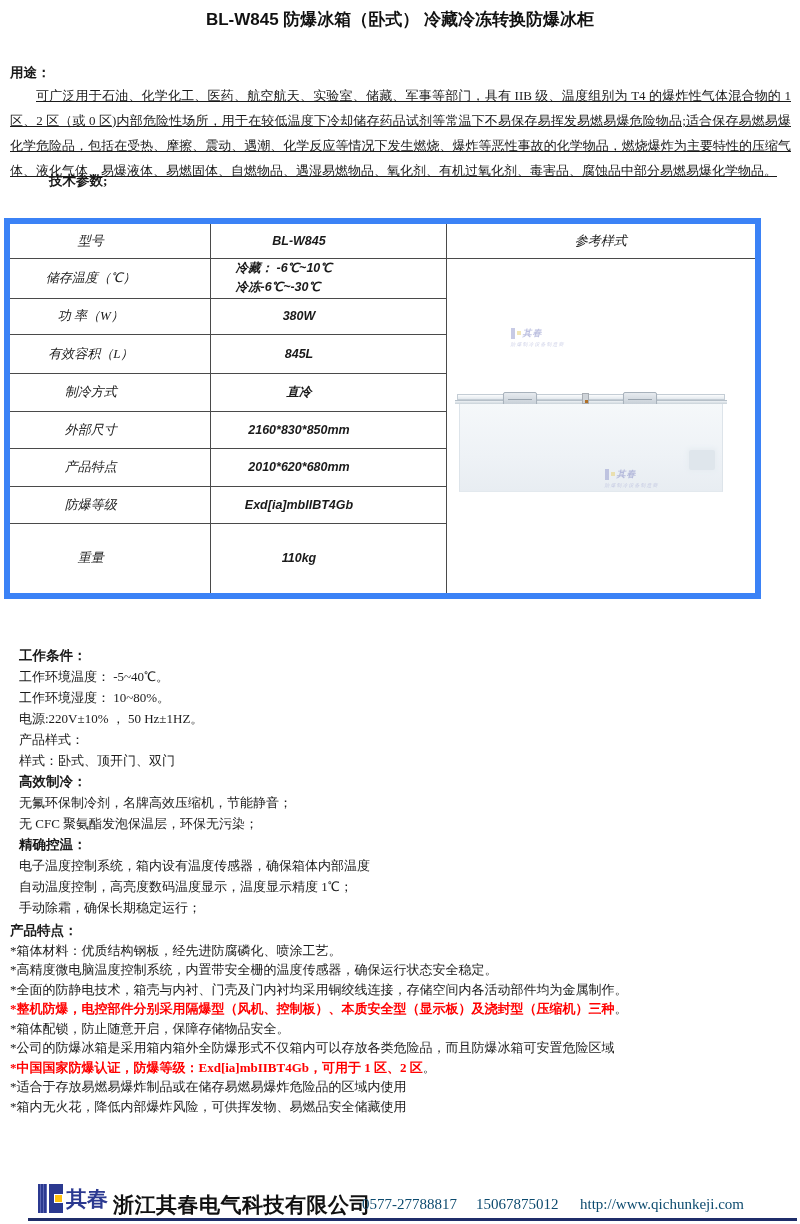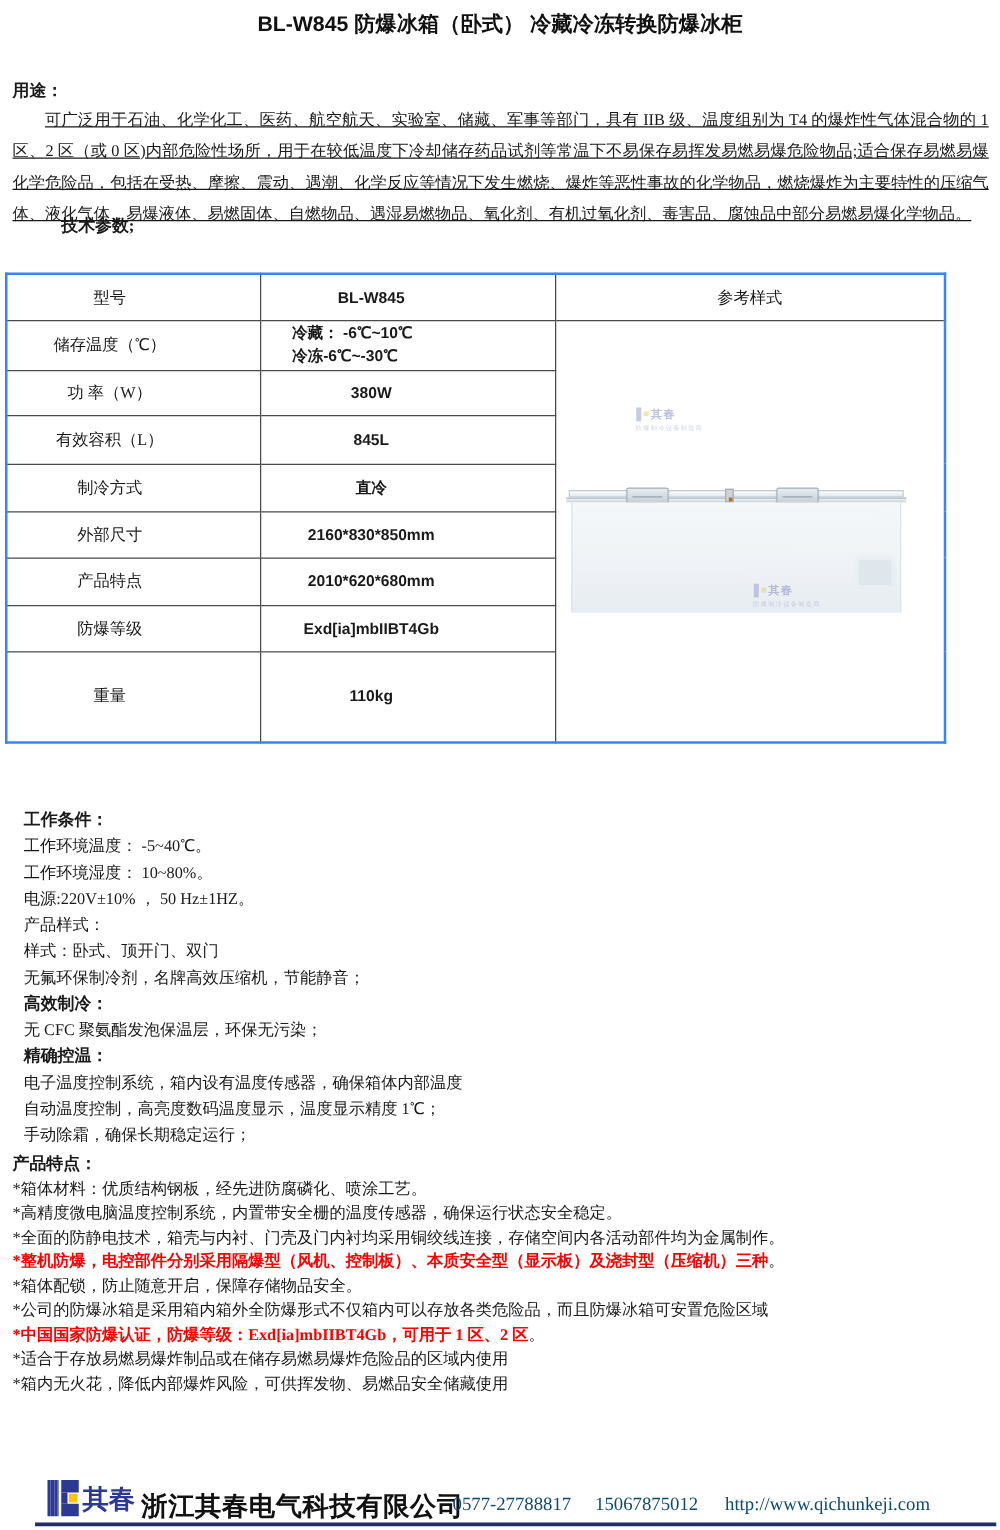--- a/index.html
+++ b/index.html
@@ -23,21 +23,21 @@
   }
   .tech-heading { position:absolute; top:172px; left:10px;margin-left:39px; }
 
   
   table.spec {
     position:absolute; top:218px; left:4px;
     border-collapse:collapse; table-layout:fixed;
     width:751px; font-size:13px;
   }
   table.spec td { border:1px solid #4a4a4a; vertical-align:middle; }
-  table.spec { border:2px solid #3b82f6; }
+  table.spec { border:6px solid #3b82f6;font-style:italic; }
   td.c-label { width:203px; text-align:center; padding-right:38px; }
   td.c-value {
     width:236px; text-align:center; padding-right:58px;
     font-family:"Liberation Sans", sans-serif; font-weight:bold; font-size:12.5px;
   }
   td.c-temp { text-align:left; padding-left:25px; line-height:19px; }
   td.c-ref  { width:312px; text-align:center;margin-left:13px; }
   td.ref-img { position:relative; vertical-align:top; }
 
   
@@ -179,22 +179,22 @@
   </tbody>
     </table>
 
   <div class="conditions">
     <div class="cond-line bold">工作条件：</div>
     <div class="cond-line">工作环境温度： -5~40℃。</div>
     <div class="cond-line">工作环境湿度： 10~80%。</div>
     <div class="cond-line">电源:220V±10% ， 50 Hz±1HZ。</div>
     <div class="cond-line">产品样式：</div>
     <div class="cond-line">样式：卧式、顶开门、双门</div>
+    <div class="cond-line bold">高效制冷：</div>
     <div class="cond-line">无氟环保制冷剂，名牌高效压缩机，节能静音；</div>
-    <div class="cond-line bold">高效制冷：</div>
     <div class="cond-line">无 CFC 聚氨酯发泡保温层，环保无污染；</div>
     <div class="cond-line bold">精确控温：</div>
     <div class="cond-line">电子温度控制系统，箱内设有温度传感器，确保箱体内部温度</div>
     <div class="cond-line">自动温度控制，高亮度数码温度显示，温度显示精度 1℃；</div>
     <div class="cond-line">手动除霜，确保长期稳定运行；</div>
   </div>
 
   <div class="features">
     <div class="heading">产品特点：</div>
     <div class="feat">*箱体材料：优质结构钢板，经先进防腐磷化、喷涂工艺。</div>

